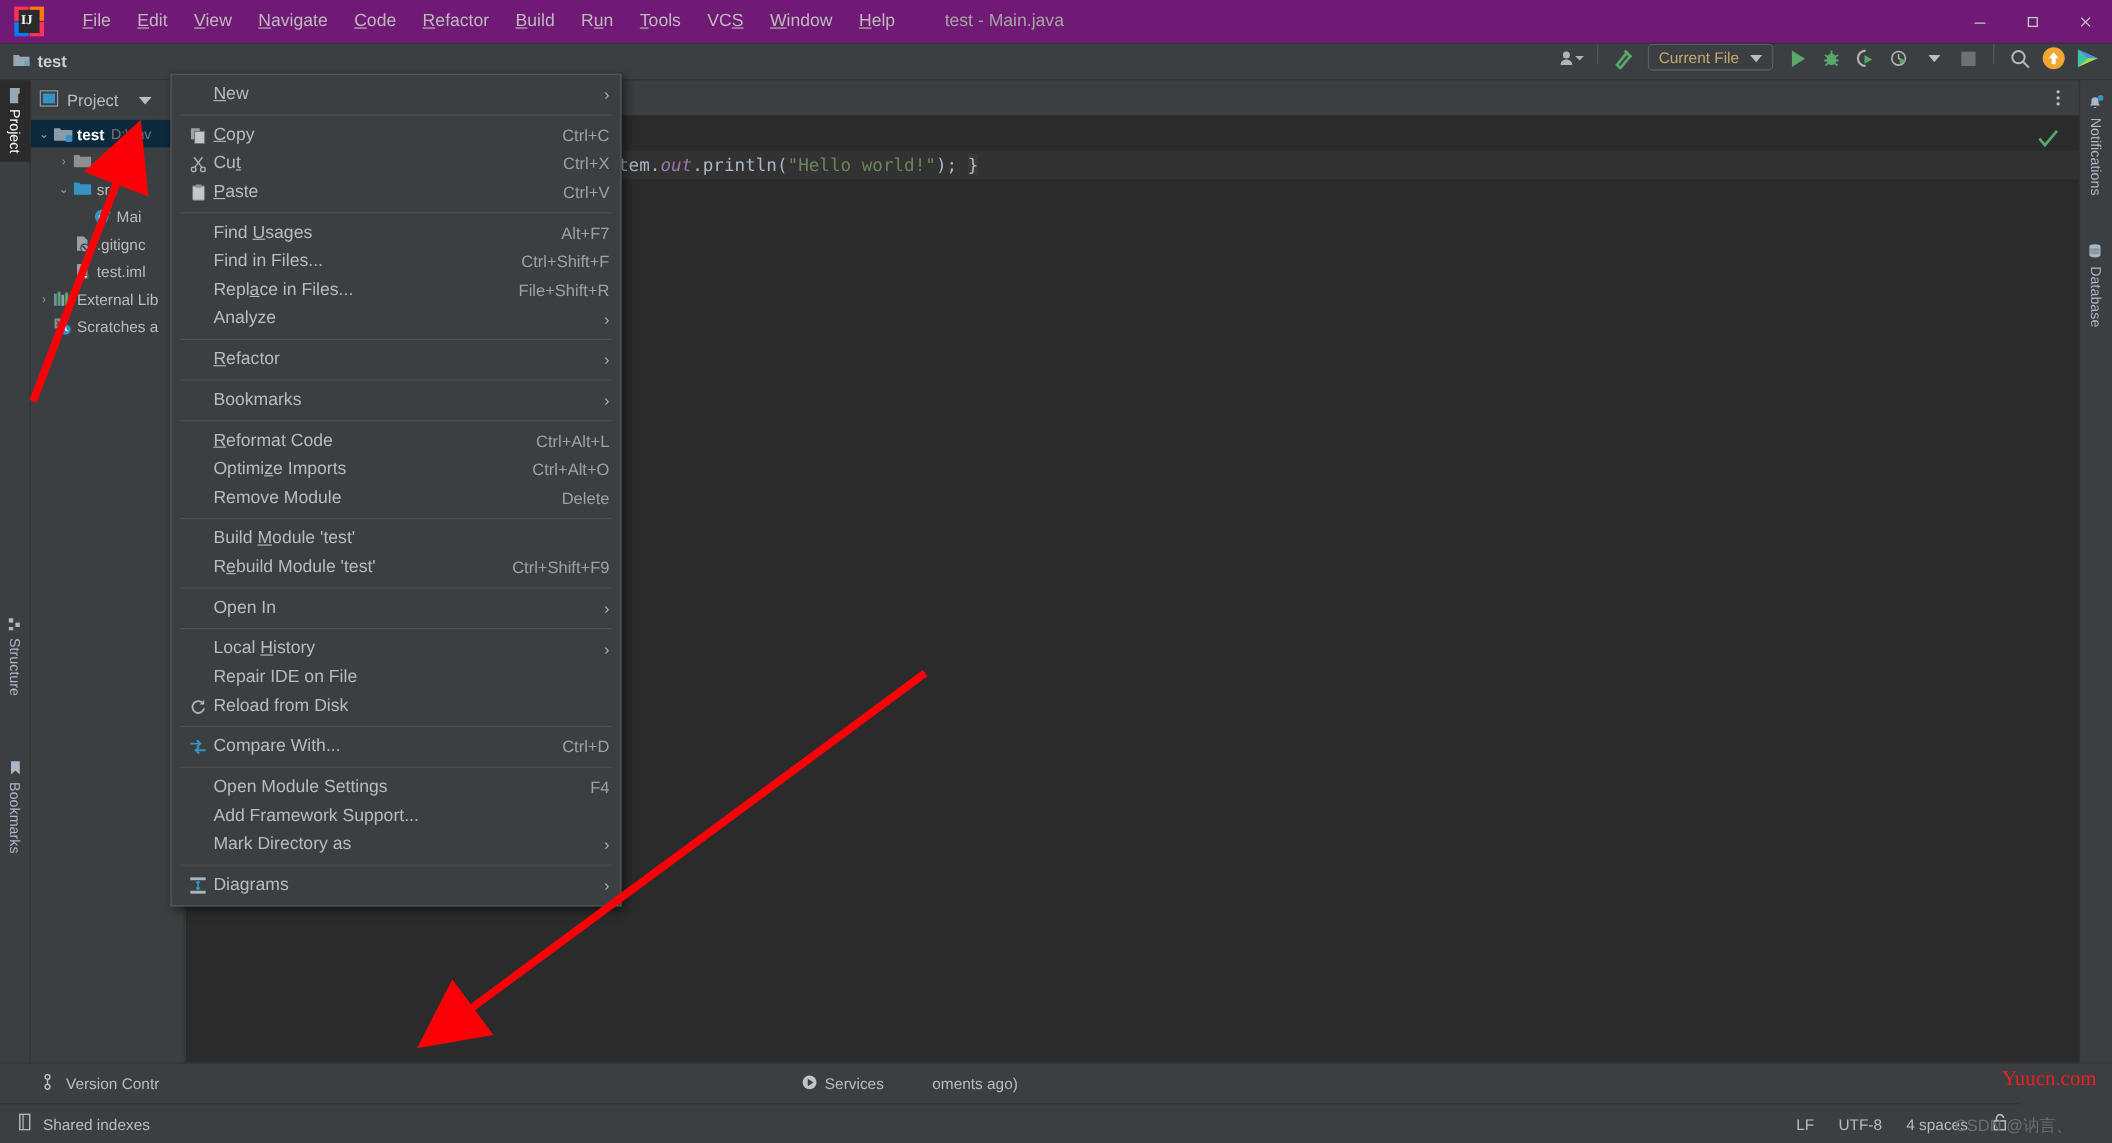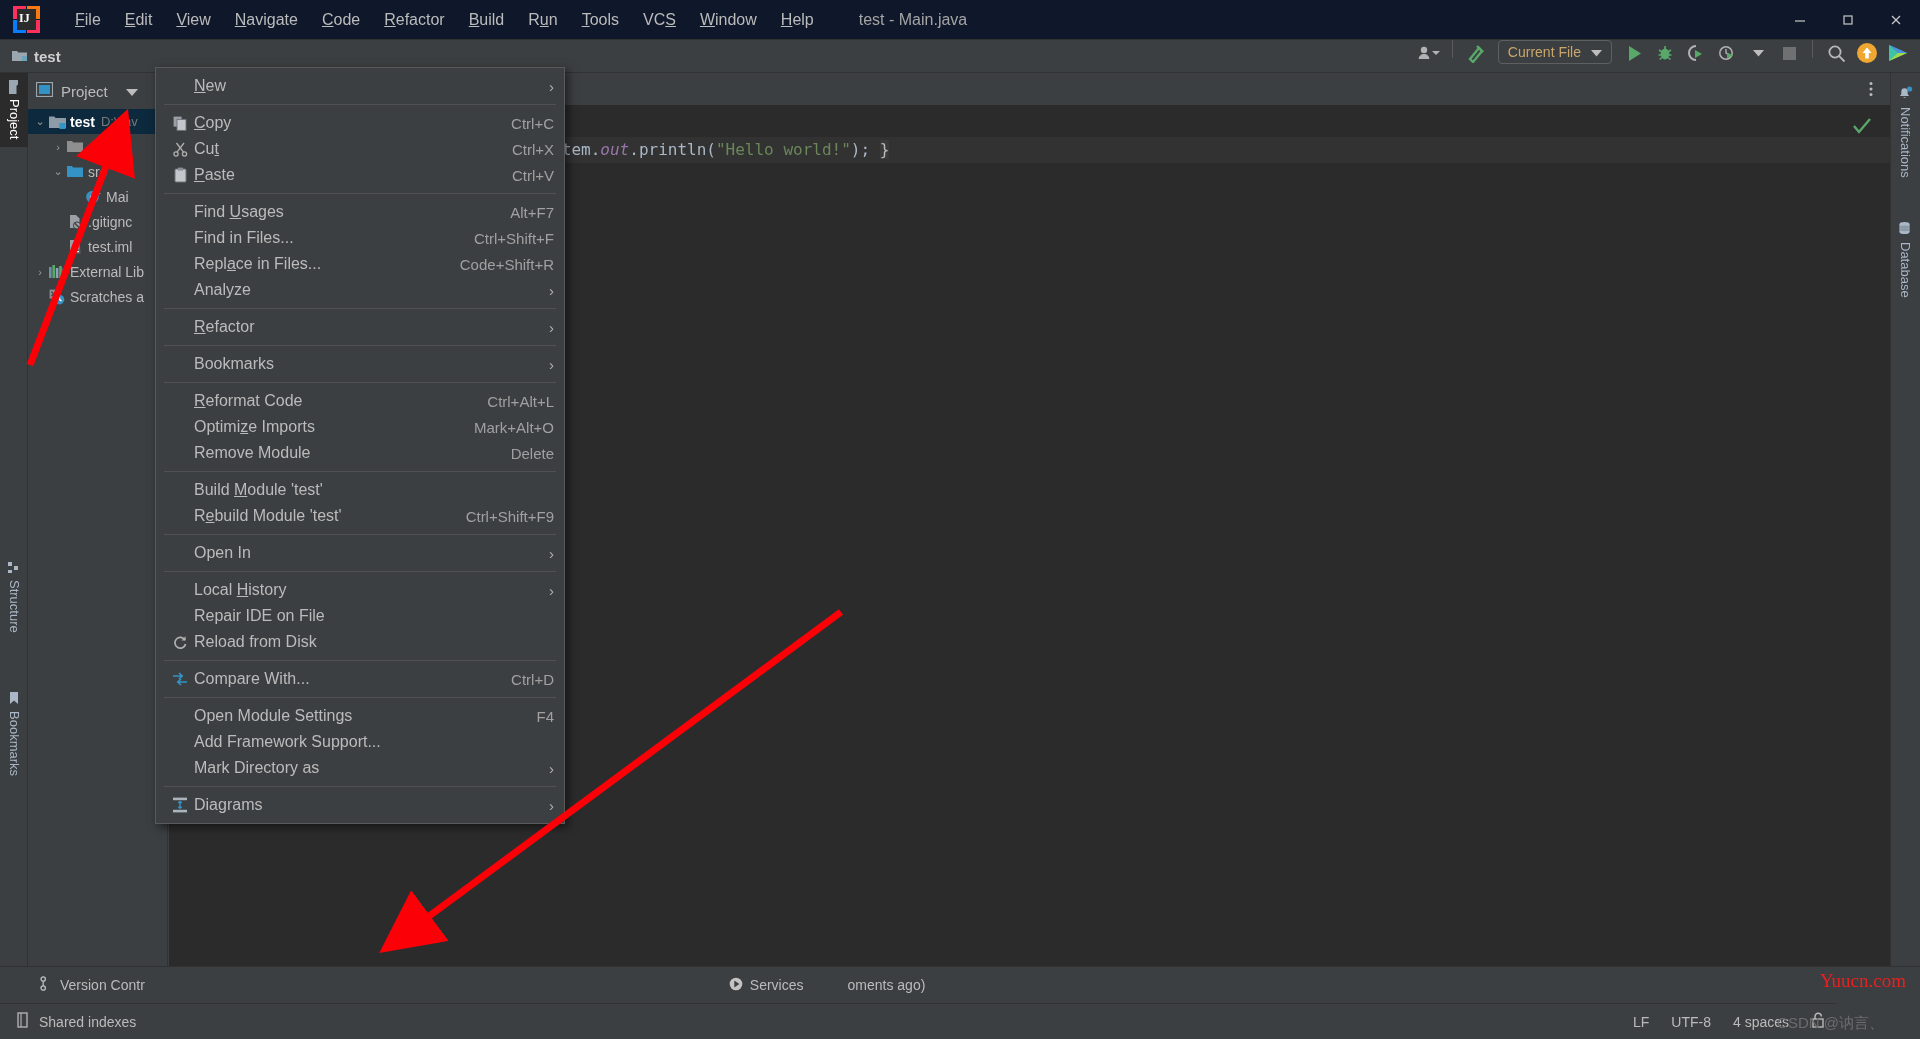--- a/index.html
+++ b/index.html
@@ -7,21 +7,21 @@
     width: 1920px; height: 1039px;
     background: #3c3f41;
     font-family: "Liberation Sans", sans-serif;
     overflow: hidden;
   }
   body { position: relative; color: #bbbbbb; }
 
   
   #titlebar {
     position: absolute; left:0; top:0; width:1920px; height:40px;
-    background:#0f172a; display:flex; align-items:center;
+    background:#701a75; display:flex; align-items:center;
     border-bottom:1px solid #323232;
   }
   #app-logo { width:30px; height:30px; margin-left:12px; position:relative; flex:none; }
   #app-logo .q1,#app-logo .q2,#app-logo .q3,#app-logo .q4{position:absolute;width:13px;height:13px;}
   #app-logo .q1{left:1px;top:1px;background:#fe315d;}
   #app-logo .q2{left:15px;top:1px;background:#f97a12;}
   #app-logo .q3{left:1px;top:15px;background:#087cfa;}
   #app-logo .q4{left:15px;top:15px;background:#fe315d;}
   #app-logo .mid{position:absolute;left:5px;top:4px;width:19px;height:21px;background:#2b2b2b;}
   #app-logo .ij{position:absolute;left:7px;top:6px;color:#fff;font-size:12px;font-weight:bold;font-family:"Liberation Serif",serif;}
@@ -569,21 +569,21 @@
       <span class="mkey">Alt+F7</span>
     </div>
     <div class="mrow">
       <span class="mico"></span>
       <span class="mlabel">Find in Files...</span>
       <span class="mkey">Ctrl+Shift+F</span>
     </div>
     <div class="mrow">
       <span class="mico"></span>
       <span class="mlabel">Repl<u>a</u>ce in Files...</span>
-      <span class="mkey">Code+Shift+R</span>
+      <span class="mkey">File+Shift+R</span>
     </div>
     <div class="mrow">
       <span class="mico"></span>
       <span class="mlabel">Analyze</span>
       <span class="marrow">›</span>
     </div>
     <div class="msep"></div>
     <div class="mrow">
       <span class="mico"></span>
       <span class="mlabel"><u>R</u>efactor</span>
@@ -597,21 +597,21 @@
     </div>
     <div class="msep"></div>
     <div class="mrow">
       <span class="mico"></span>
       <span class="mlabel"><u>R</u>eformat Code</span>
       <span class="mkey">Ctrl+Alt+L</span>
     </div>
     <div class="mrow">
       <span class="mico"></span>
       <span class="mlabel">Optimi<u>z</u>e Imports</span>
-      <span class="mkey">Mark+Alt+O</span>
+      <span class="mkey">Ctrl+Alt+O</span>
     </div>
     <div class="mrow">
       <span class="mico"></span>
       <span class="mlabel">Remove Module</span>
       <span class="mkey">Delete</span>
     </div>
     <div class="msep"></div>
     <div class="mrow">
       <span class="mico"></span>
       <span class="mlabel">Build <u>M</u>odule 'test'</span>

